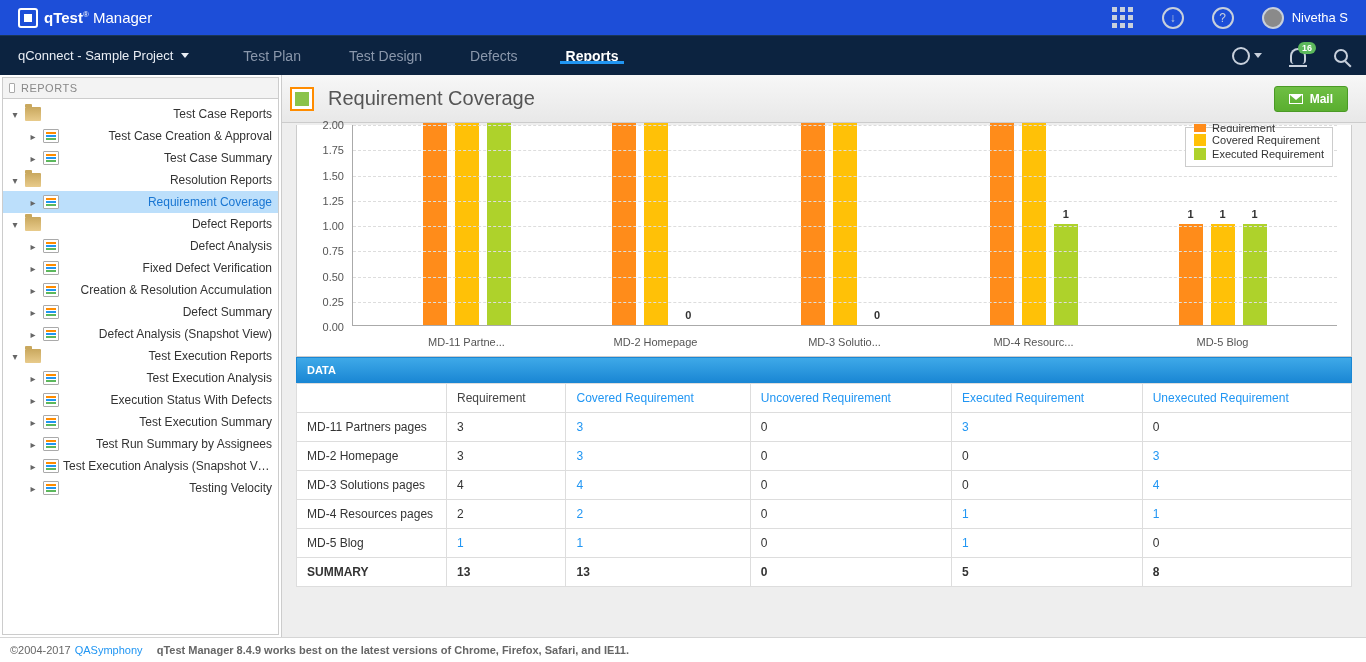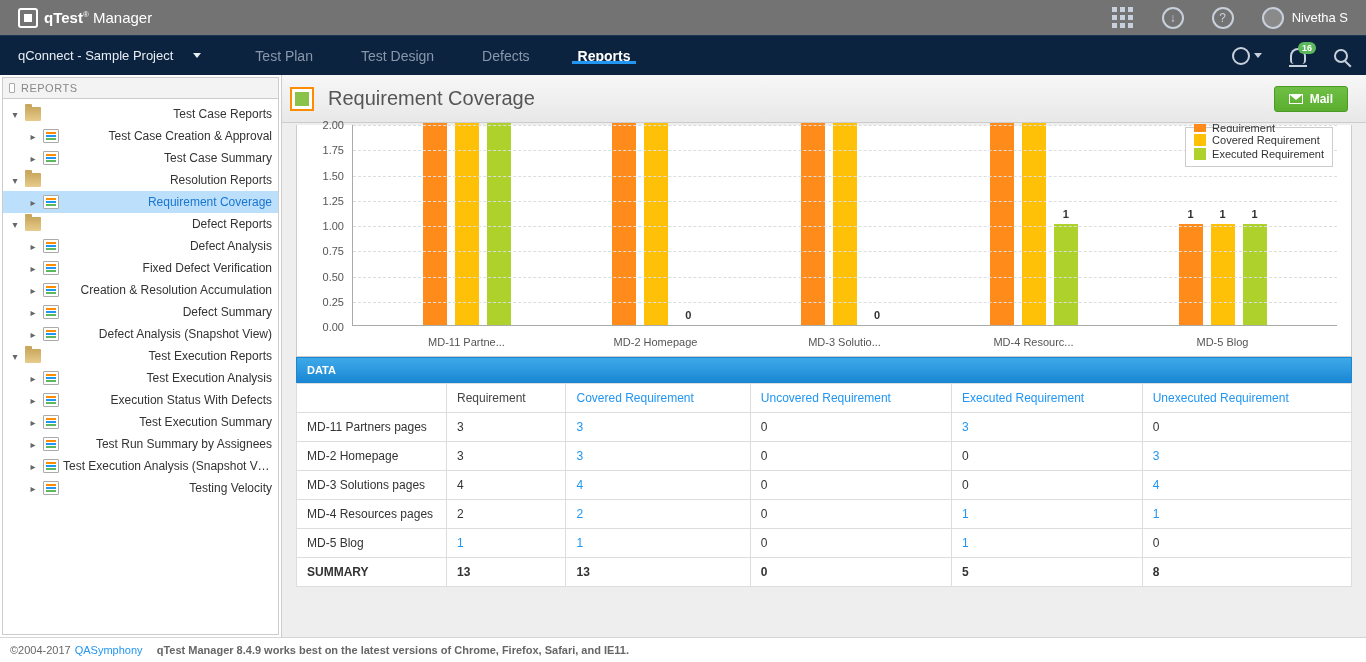--- a/index.html
+++ b/index.html
@@ -1,36 +1,36 @@
 <!DOCTYPE html>
 <html><head>
 <meta charset="utf-8">
 <style>
 * { box-sizing: border-box; margin: 0; padding: 0; }
 body { font-family: Arial, Helvetica, sans-serif; font-size: 12px; color: #333; background: #fff; overflow: hidden; }
 
 
-.top-header { height: 35px; background: #737373; display: flex; align-items: center; padding: 0 18px; }
+.top-header { height: 35px; background: #1d4ed8; display: flex; align-items: center; padding: 0 18px; }
 .logo-wrap { display: flex; align-items: center; gap: 6px; }
 .logo-box { width: 20px; height: 20px; border: 2px solid #fff; border-radius: 3px; display: flex; align-items: center; justify-content: center; }
 .logo-inner { width: 8px; height: 8px; background: #fff; }
 .logo-text { color: #fff; font-size: 15px; }
 .logo-text b { font-weight: 700; }
 .header-spacer { flex: 1; }
 .header-icons { display: flex; align-items: center; gap: 28px; }
 .hicon { width: 22px; height: 22px; color: #c8d0dc; display: flex; align-items: center; justify-content: center; cursor: pointer; }
 .apps-grid { display: grid; grid-template-columns: repeat(3, 5px); grid-template-rows: repeat(3, 5px); gap: 3px; }
 .apps-grid span { background: #c8d0dc; }
 .circle-icon { width: 22px; height: 22px; border: 2px solid #c8d0dc; border-radius: 50%; display: flex; align-items: center; justify-content: center; font-size: 12px; }
 .user-area { display: flex; align-items: center; gap: 8px; color: #fff; font-size: 13px; }
 .avatar { width: 22px; height: 22px; border-radius: 50%; background: #8a8a8a; border: 2px solid #c8d0dc; }
 
 
 .nav-bar { height: 40px; background: #0c2340; border-top: 1px solid #1a3656; display: flex; align-items: stretch; padding: 0 18px; }
-.project-sel { display: flex; align-items: center; color: #e8edf4; font-size: 13px; gap: 20px; cursor: pointer; margin-right: 30px; overflow: hidden; text-overflow: ellipsis; white-space: nowrap; max-width: 215px; }
+.project-sel { display: flex; align-items: center; color: #e8edf4; font-size: 13px; gap: 8px; cursor: pointer; margin-right: 30px; overflow: hidden; text-overflow: ellipsis; white-space: nowrap; max-width: 215px; }
 .nav-tabs { display: flex; align-items: center; gap: 0; }
 .nav-tab { display: flex; align-items: center; padding: 0 24px; color: #8a97ab; font-size: 14px; cursor: pointer; position: relative; }
 .nav-tab.active { color: #fff; font-weight: 700; }
 .nav-tab.active::after { content: ''; position: absolute; bottom: 0; left: 18px; right: 18px; height: 3px; background: #2196f3; }
 .nav-spacer { flex: 1; }
 .nav-right { display: flex; align-items: center; gap: 28px; }
 .nav-icon { color: #c8d0dc; cursor: pointer; position: relative; display: flex; align-items: center; }
 .badge { position: absolute; top: -6px; right: -10px; background: #5cb85c; color: #fff; font-size: 9px; padding: 1px 4px; border-radius: 8px; font-weight: 700; }
 
 

